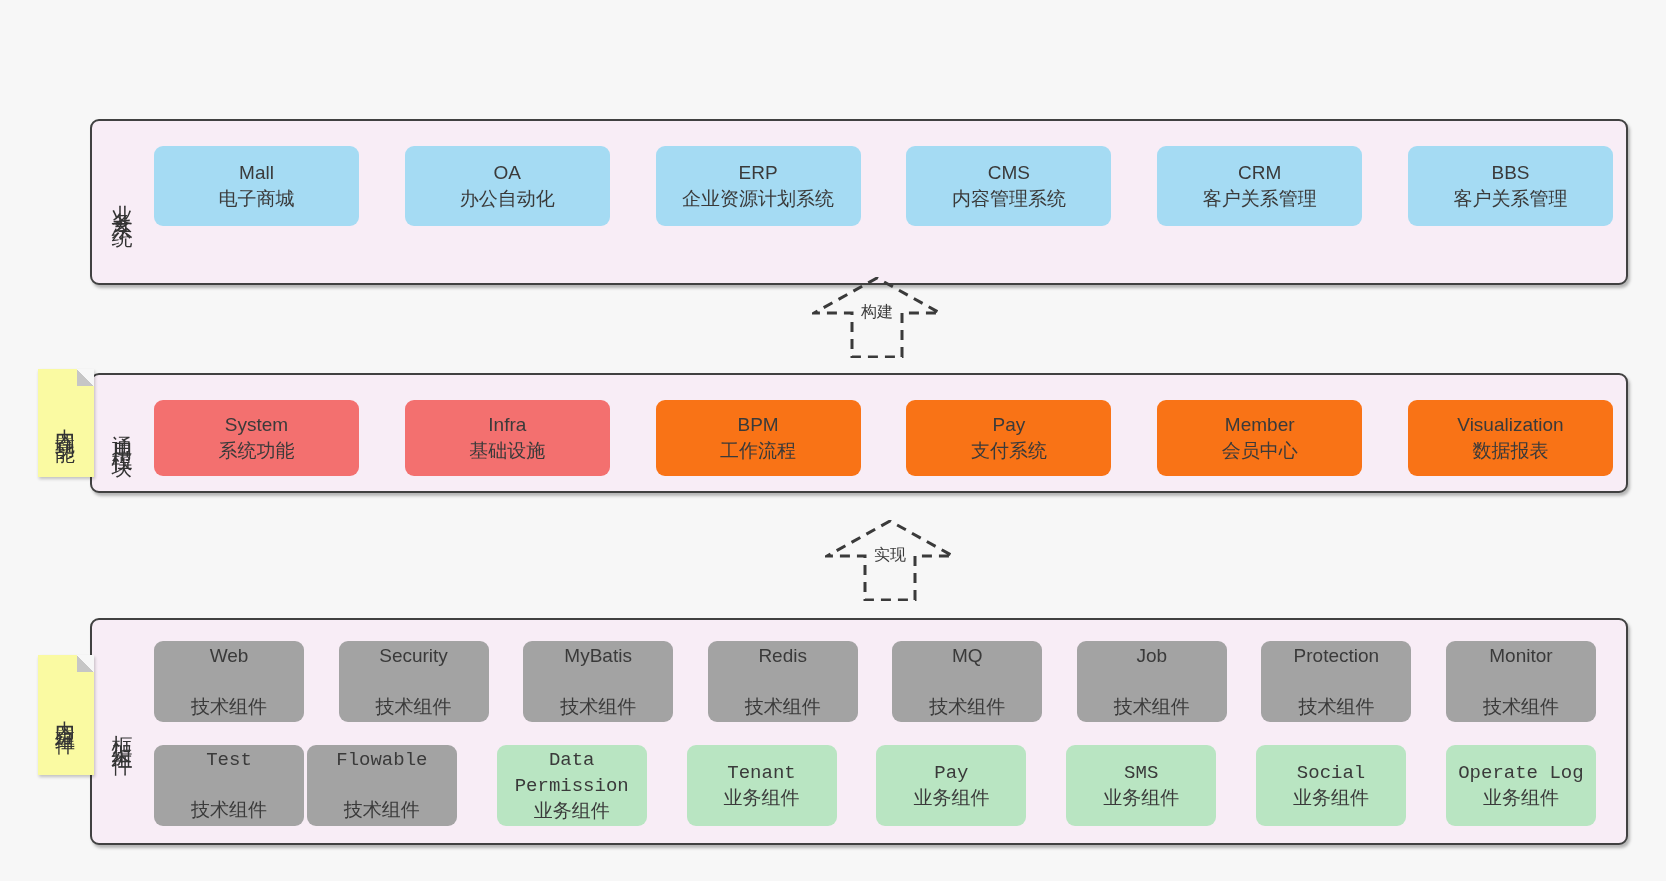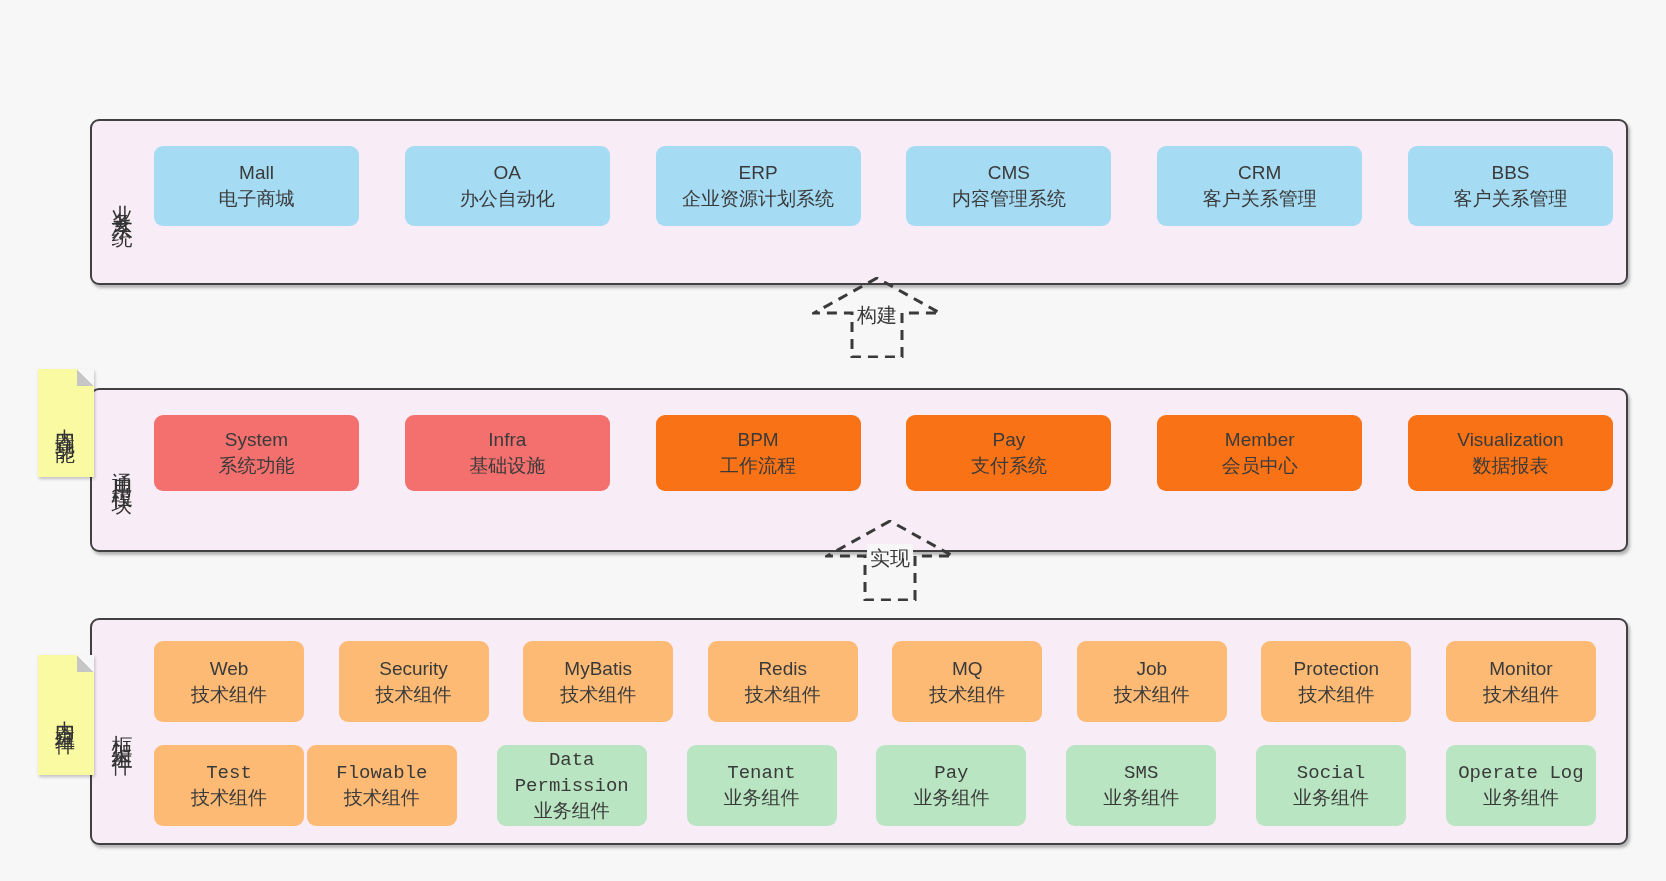--- a/index.html
+++ b/index.html
@@ -13,21 +13,21 @@
 
   
   .container{
     position:absolute;left:90px;width:1538px;
     background:#f8edf6;
     border:2px solid #414141;border-radius:9px;
     box-shadow:2px 3px 3px rgba(60,60,60,.35);
     box-sizing:border-box;
   }
   .c-business{top:119px;height:166px;}
-  .c-modules{top:388px;height:164px;}
+  .c-modules{top:373px;height:120px;}
   .c-components{top:618px;height:227px;}
 
   
   .vlabel{
     position:absolute;left:0;top:0;bottom:0;width:60px;
     display:flex;align-items:center;justify-content:center;
     writing-mode:vertical-rl;text-orientation:upright;
     font-size:21px;letter-spacing:7px;color:#333;
   }
 
@@ -47,21 +47,21 @@
     display:flex;flex-direction:column;align-items:center;justify-content:center;
     text-align:center;font-size:19px;line-height:26px;color:#3a3a3a;
     box-sizing:border-box;padding:2px 4px;
   }
   .w205{width:205px;height:80px;}
   .c-modules .w205{height:76px;}
   .w150{width:150px;height:81px;}
   .bg-blue{background:#a5dbf3;}
   .bg-red{background:#f3706f;}
   .bg-pink{background:#f97316;}
-  .bg-green{background:#fdba74;}
+  .bg-green{background:#a3a3a3;justify-content:space-between;}
   .bg-green-light{background:#b9e5c2;margin-left:37px;}
 
   
   .note{
     position:absolute;width:56px;background:#fafaa2;
     box-shadow:1px 2px 3px rgba(0,0,0,.22);
     display:flex;align-items:center;justify-content:center;
     z-index:3;
   }
   .note-modules{left:38px;top:369px;height:108px;}
@@ -75,21 +75,21 @@
     font-size:20px;letter-spacing:5px;color:#333;
   }
 
   
   .arrow{position:absolute;width:130px;height:81px;}
   .arrow-build{left:812px;top:277px;}
   .arrow-implement{left:825px;top:520px;}
   .arrow svg{display:block;width:130px;height:81px;}
   .arrow .alabel{
     position:absolute;left:50%;top:24px;transform:translateX(-50%);
-    background:#f7f7f7;padding:1px 3px;font-size:20px;color:#3a3a3a;
+    background:#f7f7f7;padding:1px 3px;font-size:16px;color:#3a3a3a;
     white-space:nowrap;
   }
 </style>
 </head>
 <body>
 
 <div class="stage">
 
   <div class="container c-business">
     <div class="vlabel">业务系统</div>

